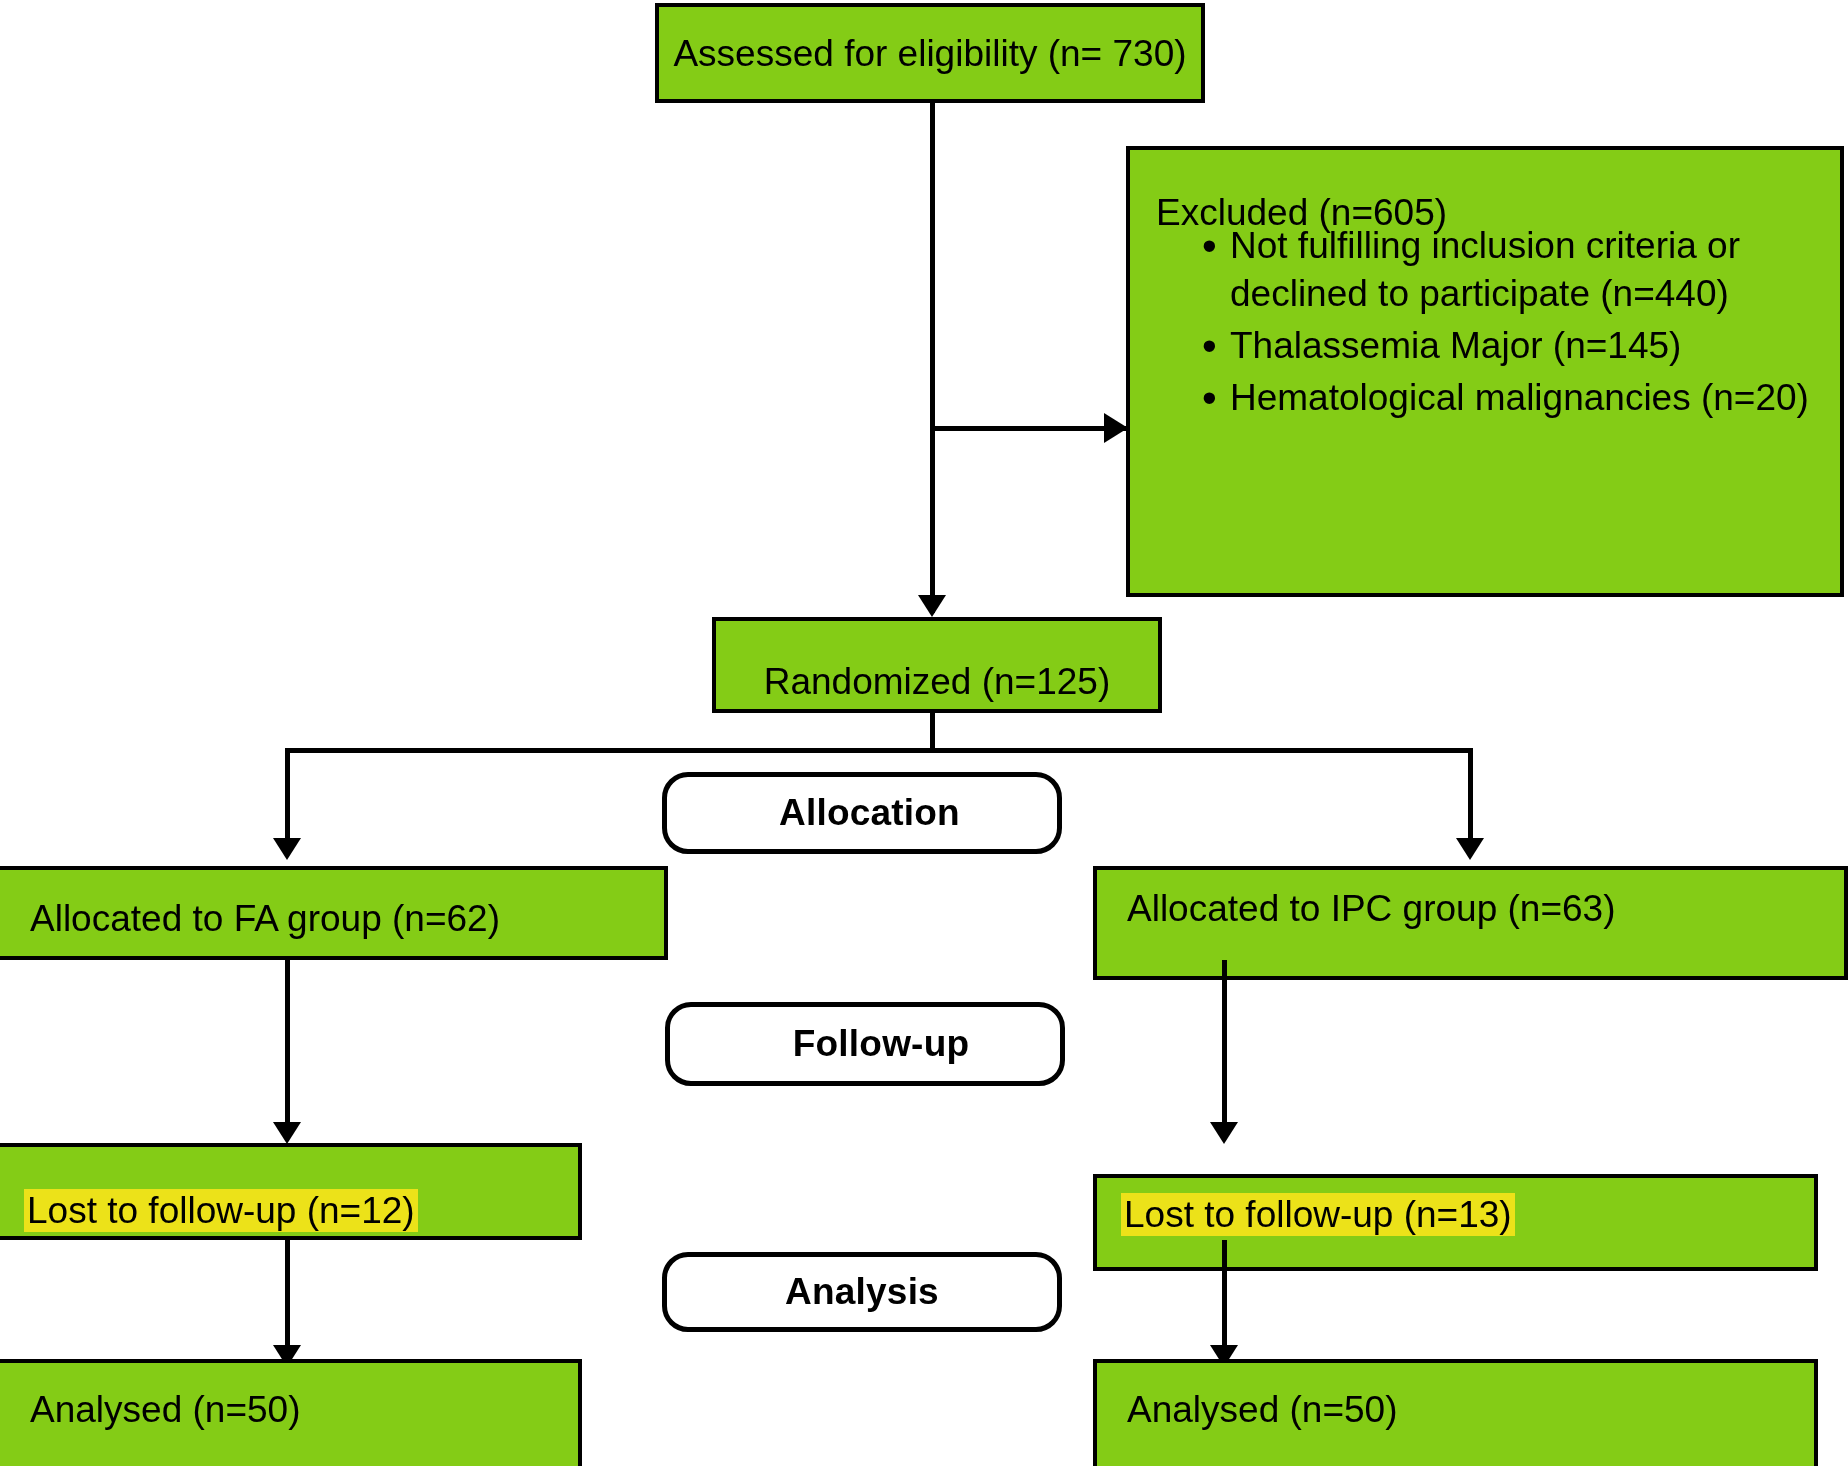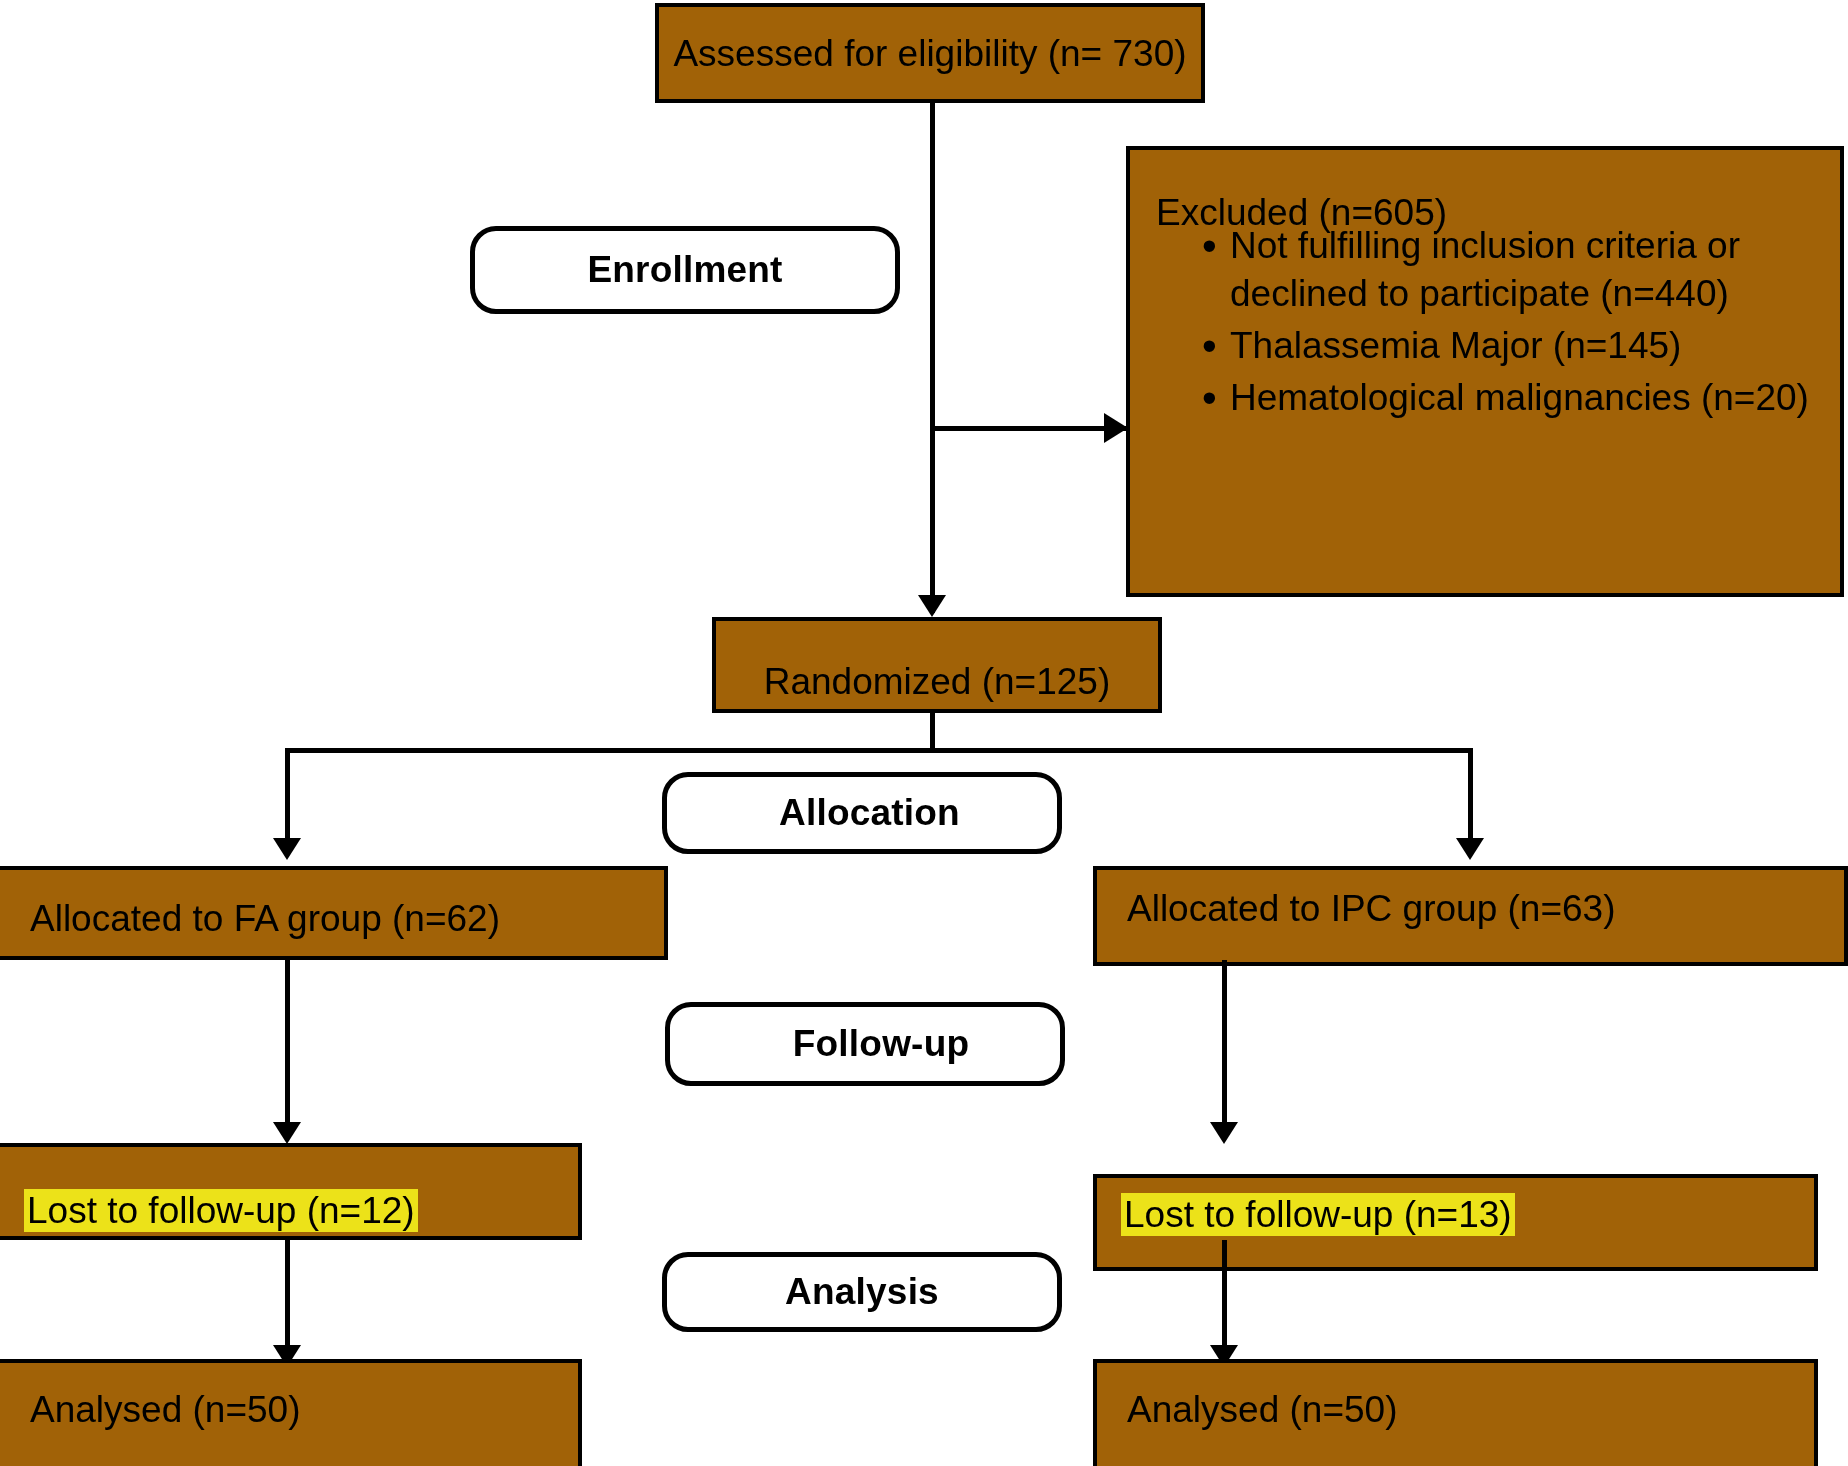--- a/index.html
+++ b/index.html
@@ -1,19 +1,19 @@
 <!DOCTYPE html>
 <html><head>
 <meta charset="utf-8">
 <style>
   html,body{margin:0;padding:0;background:#ffffff;}
   body{font-family:"Liberation Sans", sans-serif;color:#000;}
   #stage{position:relative;width:1848px;height:1466px;background:#fff;overflow:hidden;}
 
-  .box{position:absolute;box-sizing:border-box;background:#a16207;border:4px solid #000;}
+  .box{position:absolute;box-sizing:border-box;background:#84cc16;border:4px solid #000;}
   .box .txt{position:absolute;left:24px;font-size:37px;line-height:1.15;color:#000;white-space:nowrap;}
 
   .rbox{position:absolute;box-sizing:border-box;background:#fff;border:5px solid #000;border-radius:26px;
         display:flex;align-items:center;justify-content:center;}
   .rbox .lbl{font-size:37px;font-weight:bold;letter-spacing:0.2px;color:#000;}
 
   .ctr{position:absolute;left:0;right:0;text-align:center;}
 
   .vline{position:absolute;background:#000;width:5px;}
   .hline{position:absolute;background:#000;height:5px;}
@@ -40,23 +40,20 @@
   <div class="box" style="left:655px;top:3px;width:550px;height:100px;">
     <div class="txt ctr" style="top:26px;left:0;right:0;">Assessed for eligibility (n= 730)</div>
   </div>
 
   <div class="vline" style="left:930px;top:103px;height:510px;"></div>
   <div class="arrow-down" style="left:918px;top:595px;"></div>
 
   <div class="hline" style="left:930px;top:426px;width:198px;"></div>
   <div class="arrow-right" style="left:1104px;top:413px;"></div>
 
-  <div class="rbox" style="left:470px;top:226px;width:430px;height:88px;">
-    <span class="lbl">Enrollment</span>
-  </div>
 
   <div class="box" style="left:1126px;top:146px;width:718px;height:451px;">
     <div class="excl-title">Excluded (n=605)</div>
     <div class="excl-list">
 
       <div class="excl-item">
         <span class="bullet">•</span>
         <span class="excl-text">Not fulfilling inclusion criteria or declined to participate (n=440)</span>
       </div>
 
@@ -87,21 +84,21 @@
   <div class="arrow-down" style="left:1456px;top:838px;"></div>
 
   <div class="rbox" style="left:662px;top:772px;width:400px;height:82px;padding-left:15px;">
     <span class="lbl">Allocation</span>
   </div>
 
   <div class="box" style="left:-4px;top:866px;width:672px;height:94px;">
     <div class="txt" style="top:28px;left:30px;">Allocated to FA group (n=62)</div>
   </div>
 
-  <div class="box" style="left:1093px;top:866px;width:755px;height:100px;">
+  <div class="box" style="left:1093px;top:866px;width:755px;height:114px;">
     <div class="txt" style="top:18px;left:30px;">Allocated to IPC group (n=63)</div>
   </div>
 
   <div class="vline" style="left:285px;top:960px;height:172px;"></div>
   <div class="arrow-down" style="left:273px;top:1122px;"></div>
 
   <div class="vline" style="left:1222px;top:960px;height:172px;"></div>
   <div class="arrow-down" style="left:1210px;top:1122px;"></div>
 
   <div class="rbox" style="left:665px;top:1002px;width:400px;height:84px;padding-left:32px;">

